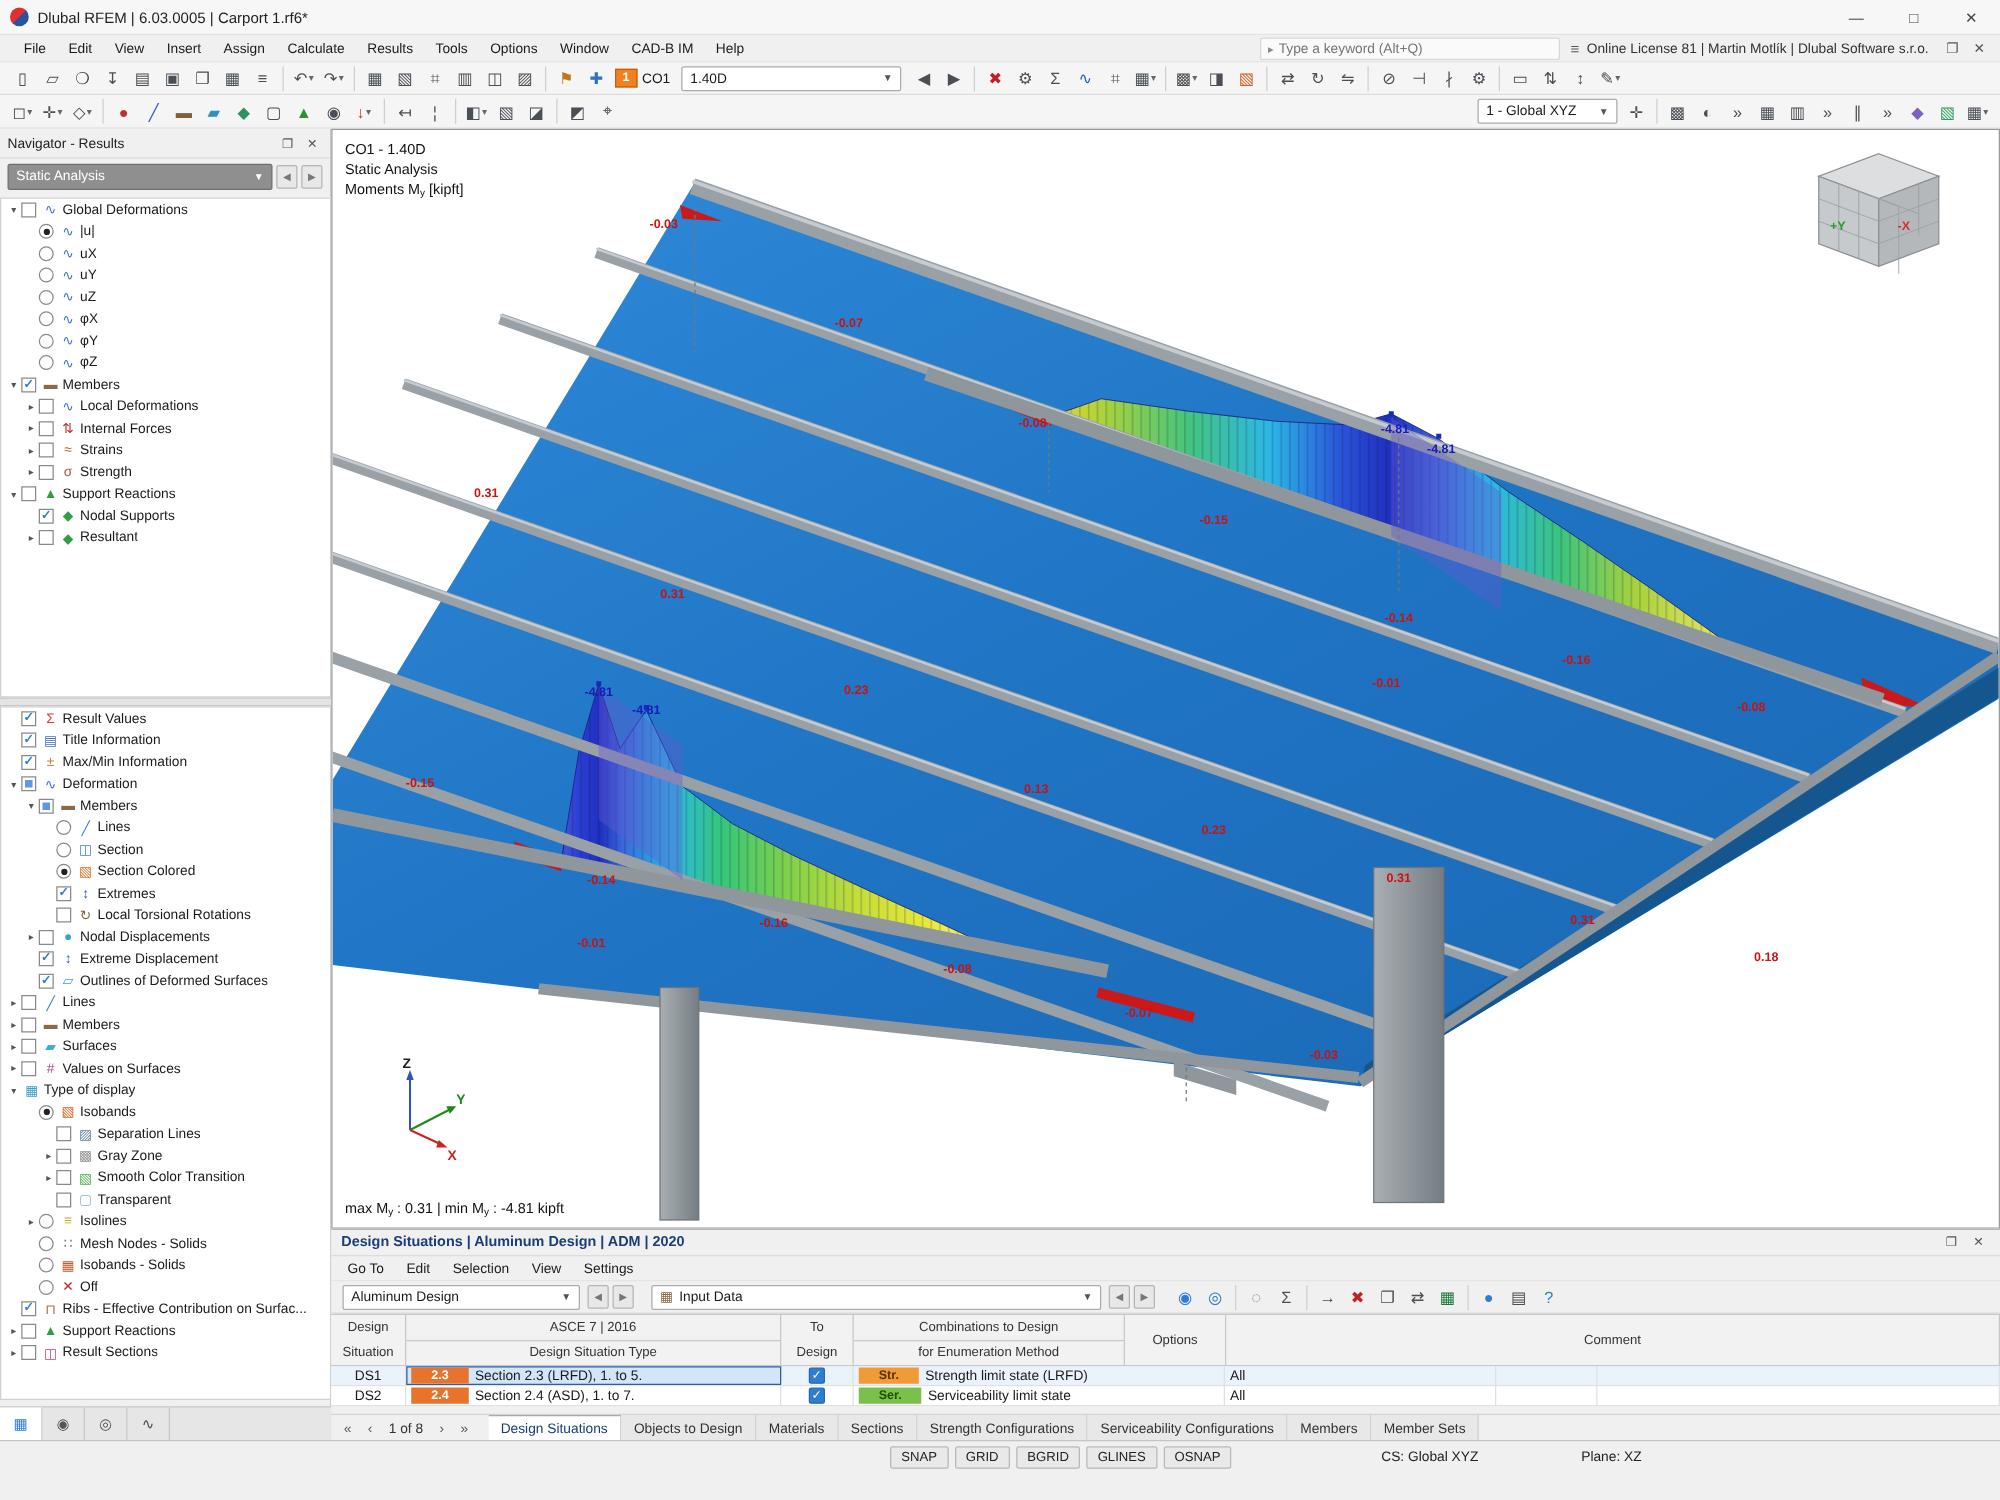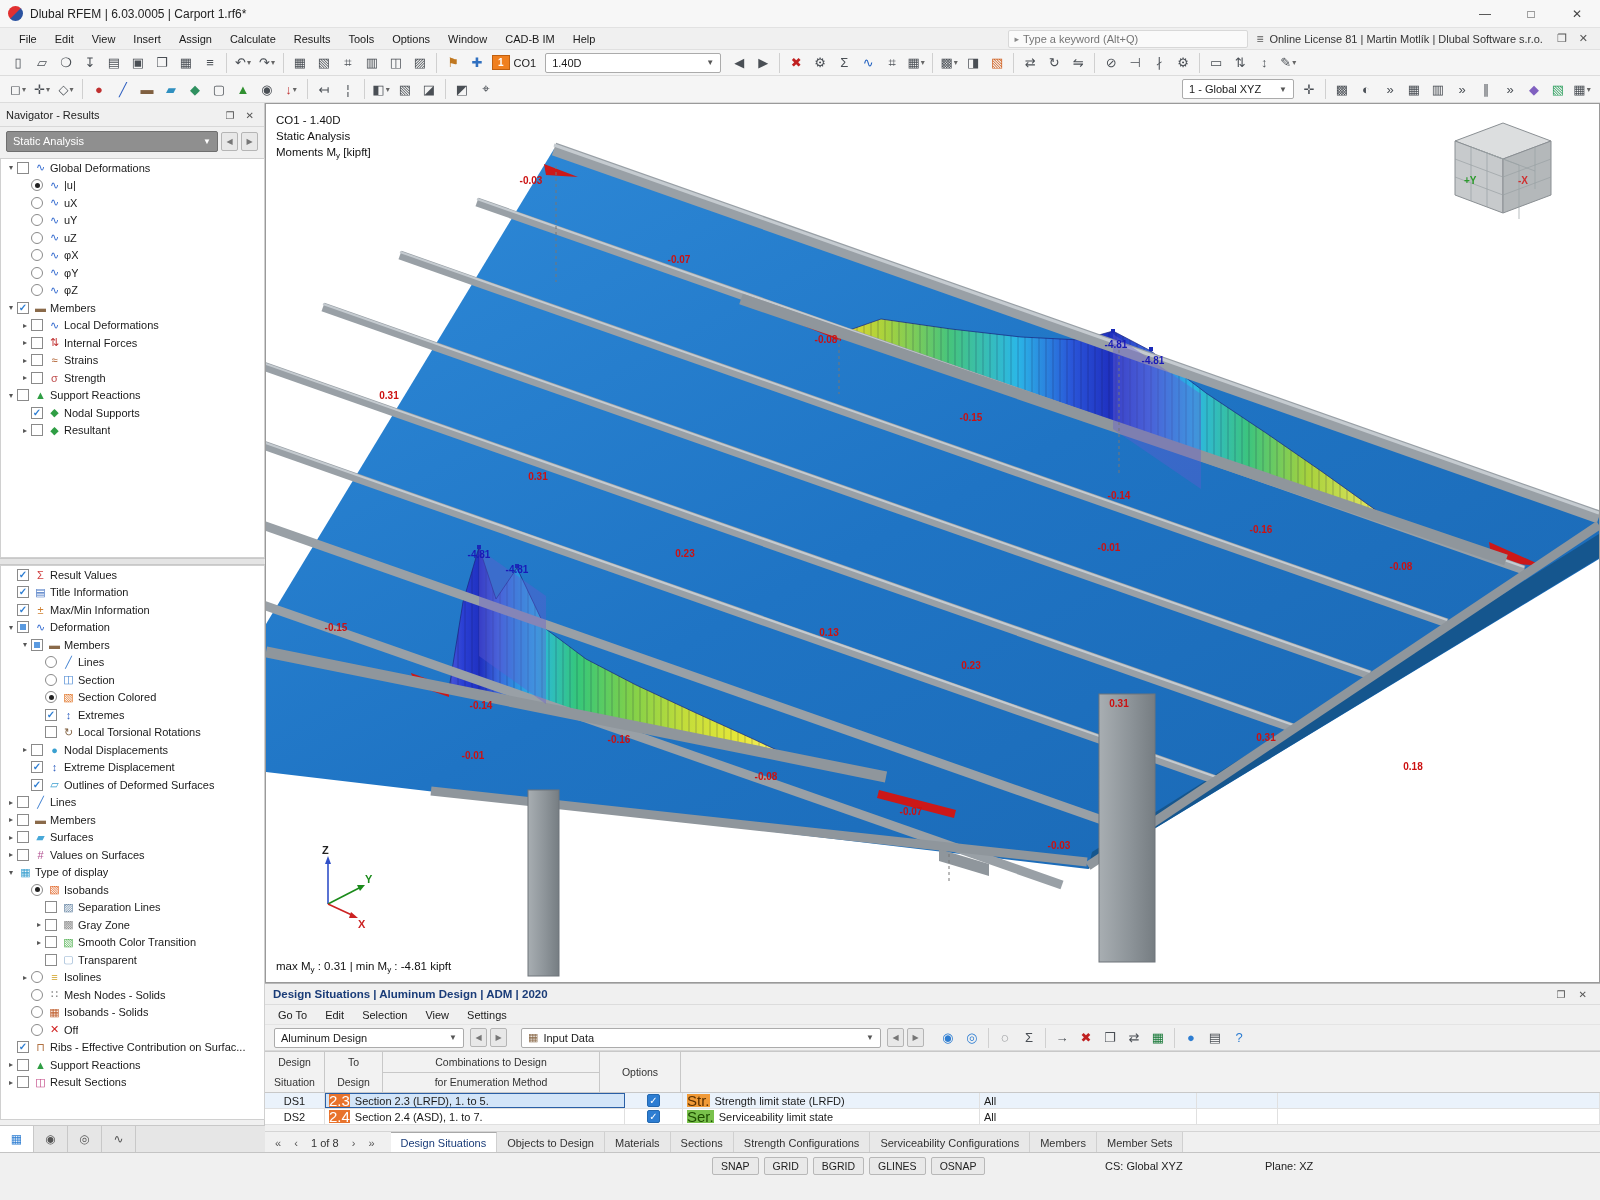--- a/index.html
+++ b/index.html
@@ -90,21 +90,21 @@
 .th{border-right:1px solid #c8c8c8;display:flex;flex-direction:column;font-size:10.5px;color:#333}
 .th .tht,.th .thb{flex:1;display:flex;align-items:center;justify-content:center;text-align:center;padding:0 2px}
 .th.grp .tht{border-bottom:1px solid #c8c8c8}
 .th.single .tht{flex:1}
 .col0{width:60px}.col1{width:300px}.col2{width:58px}.col3{width:297px}.col4{width:217px}.col5{width:81px}.col6{flex:1}
 #tbody .tr{display:flex;height:16px;background:#fff;border-bottom:1px solid #e0e0e0}
 #tbody .tr.rowsel{background:#eaf2fb}
 .td{border-right:1px solid #e0e0e0;display:flex;align-items:center;padding:0 4px;overflow:hidden;white-space:nowrap}
 .td.center{justify-content:center}
 .td.cellsel{background:#d3e5f8;border:1px solid #2a5fa5;padding:0 3px}
-.badge{font-size:15px;font-weight:normal;padding:0 0;margin-right:5px;line-height:13px;flex:none}
+.badge{font-size:10px;font-weight:bold;padding:0 16px;margin-right:5px;line-height:13px;flex:none}
 .bigcb{width:13px;height:13px;background:#2d7dd2;border:1px solid #2368b0;color:#fff;font-size:10px;line-height:11px;text-align:center;border-radius:2px}
 #panel-nav-row{position:absolute;left:0;top:147px;width:1335px;height:22px;display:flex;align-items:center;background:#f0f0f0;border-top:1px solid #d4d4d4}
 .pagerbtn{width:18px;height:18px;display:flex;align-items:center;justify-content:center;color:#555;border:1px solid transparent}
 #pager-label{margin:0 6px;color:#333}
 #ptabs{display:flex;margin-left:10px;height:100%}
 .ptab{padding:0 10px;display:flex;align-items:center;border-right:1px solid #d0d0d0;color:#333;background:#e8e8e8}
 .ptab.active{background:#fff;font-weight:normal;border-top:1px solid #a8a8a8;color:#1a3c78}
 
 #statusbar{position:absolute;left:0;top:1152px;width:1600px;height:48px;background:#f0f0f0;border-top:1px solid #c4c4c4}
 #sb-buttons{position:absolute;left:712px;top:4px;display:flex}
@@ -974,30 +974,37 @@
           <span style="color: rgb(45, 125, 210);">?</span>
         </div>
       </div>
   </div>
   <div id="ptable">
     <div id="thead">
         <div class="th col0 ">
           <div class="tht">Design</div>
           <div class="thb">Situation</div>
         </div>
+        <div class="th col1 grp">
+          <div class="tht">ASCE 7 | 2016</div>
+          <div class="thb">Design Situation Type</div>
+        </div>
         <div class="th col2 ">
           <div class="tht">To</div>
           <div class="thb">Design</div>
         </div>
         <div class="th col4 grp">
           <div class="tht">Combinations to Design</div>
           <div class="thb">for Enumeration Method</div>
         </div>
         <div class="th col5 single">
           <div class="tht">Options</div>
+        </div>
+        <div class="th col6 single">
+          <div class="tht">Comment</div>
         </div>
       </div>
     <div id="tbody">
         <div class="tr rowsel">
           <div class="td col0 center">DS1</div>
           <div class="td col1 cellsel">
             <div class="badge" style="background: rgb(232, 115, 44); color: rgb(255, 255, 255);">2.3</div>
             <span>Section 2.3 (LRFD), 1. to 5.</span>
           </div>
           <div class="td col2 center">

